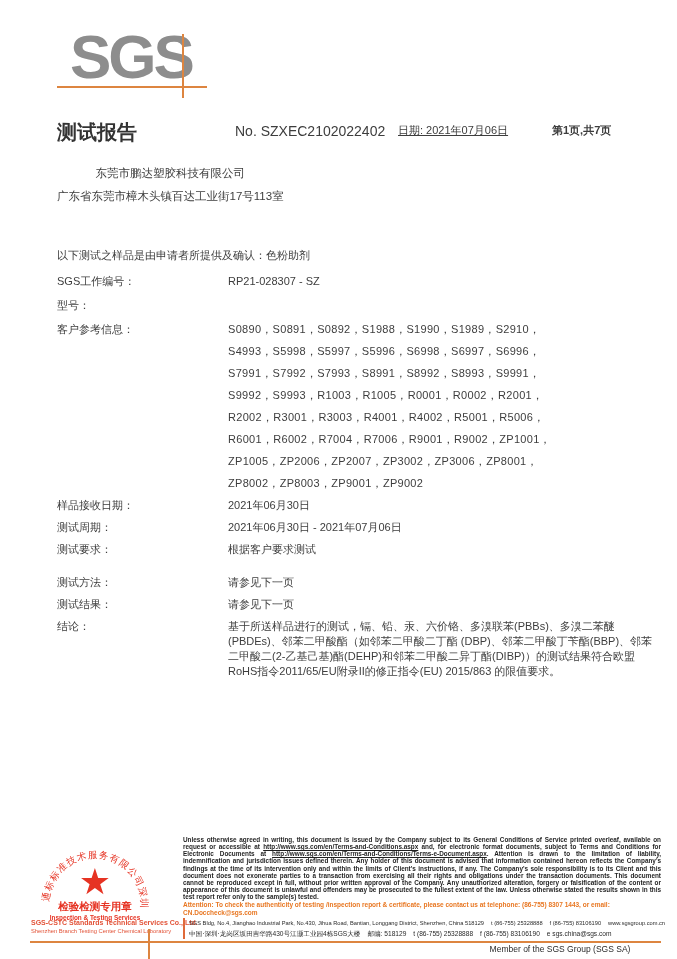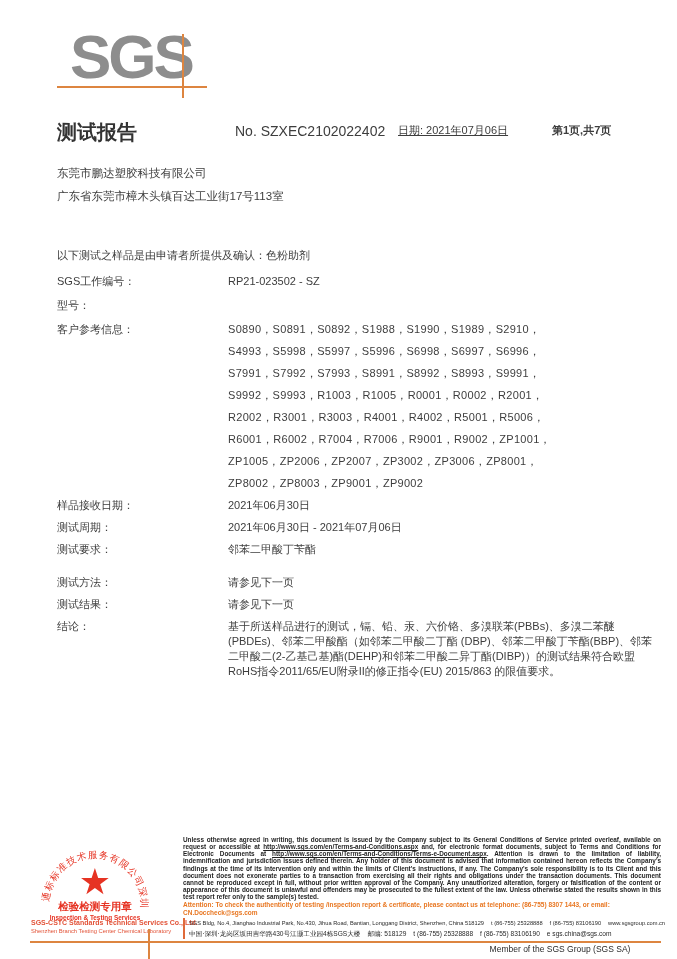--- a/index.html
+++ b/index.html
@@ -12,21 +12,21 @@
   .logo-hline{position:absolute;left:57px;top:86px;width:150px;height:2px;background:#dd8540;}
   .logo-vline{position:absolute;left:182px;top:34px;width:2px;height:64px;background:#dd8540;}
 
   
   .rpt-title{position:absolute;left:57px;top:119px;font-size:20px;font-weight:700;color:#333;}
   .rpt-no{position:absolute;left:235px;top:123px;font-size:14px;}
   .rpt-date{position:absolute;left:398px;top:123px;font-size:11px;text-decoration:underline;}
   .rpt-page{position:absolute;left:552px;top:123px;font-size:11px;font-weight:bold;}
 
   
-  .applicant{position:absolute;left:57px;top:162px;font-size:11.5px;line-height:23px;}
+  .applicant{position:absolute;left:57px;top:162px;font-size:11.5px;line-height:23px;text-align:center;}
 
   
   .content{position:absolute;left:57px;top:248px;width:600px;font-size:11px;}
   .statement{line-height:15px;margin-bottom:11px;}
   .row{display:flex;}
   .row .lab{width:171px;flex:0 0 171px;line-height:15px;}
   .row .val{flex:1;line-height:15px;}
   .mb9{margin-bottom:9px;} .mb7{margin-bottom:7px;} .mb5{margin-bottom:18px;}
   .ref-line{line-height:15px;margin-bottom:7px;letter-spacing:0.3px;}
   .conclusion-val{line-height:17.5px;}
@@ -69,21 +69,21 @@
   <div class="applicant">
     <div>东莞市鹏达塑胶科技有限公司</div>
     <div>广东省东莞市樟木头镇百达工业街17号113室</div>
   </div>
 
   <div class="content">
     <div class="statement">以下测试之样品是由申请者所提供及确认：色粉助剂</div>
 
     <div class="row mb9">
       <div class="lab">SGS工作编号：</div>
-      <div class="val">RP21-023502 - SZ</div>
+      <div class="val">RP21-028307 - SZ</div>
     </div>
 
     <div class="row mb9">
       <div class="lab">型号：</div>
     </div>
 
     <div class="row">
       <div class="lab">客户参考信息：</div>
       <div class="val">
         <div class="ref-line">S0890，S0891，S0892，S1988，S1990，S1989，S2910，</div>
@@ -102,21 +102,21 @@
       <div class="val">2021年06月30日</div>
     </div>
 
     <div class="row mb7">
       <div class="lab">测试周期：</div>
       <div class="val">2021年06月30日 - 2021年07月06日</div>
     </div>
 
     <div class="row mb5">
       <div class="lab">测试要求：</div>
-      <div class="val">邻苯二甲酸丁苄酯</div>
+      <div class="val">根据客户要求测试</div>
     </div>
 
     <div class="row mb7">
       <div class="lab">测试方法：</div>
       <div class="val">请参见下一页</div>
     </div>
 
     <div class="row mb7">
       <div class="lab">测试结果：</div>
       <div class="val">请参见下一页</div>

